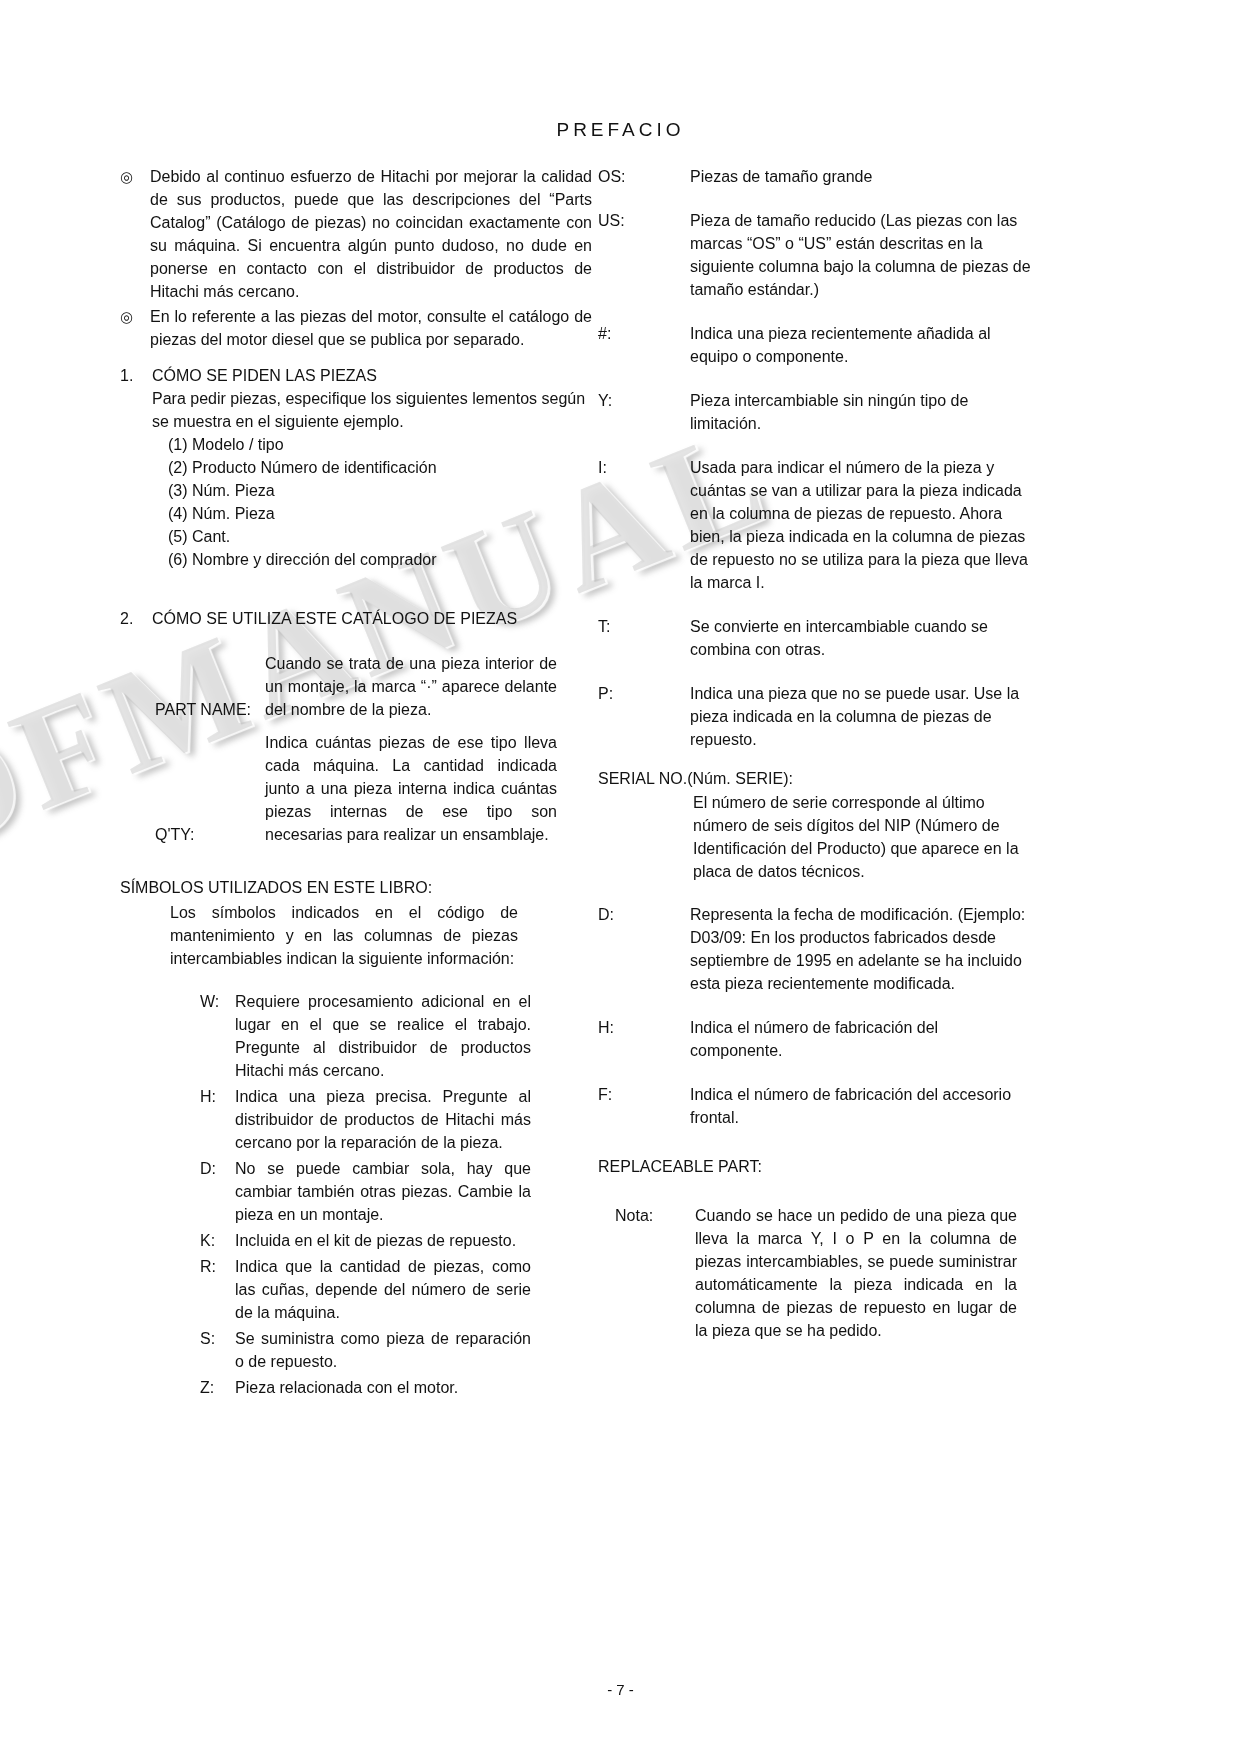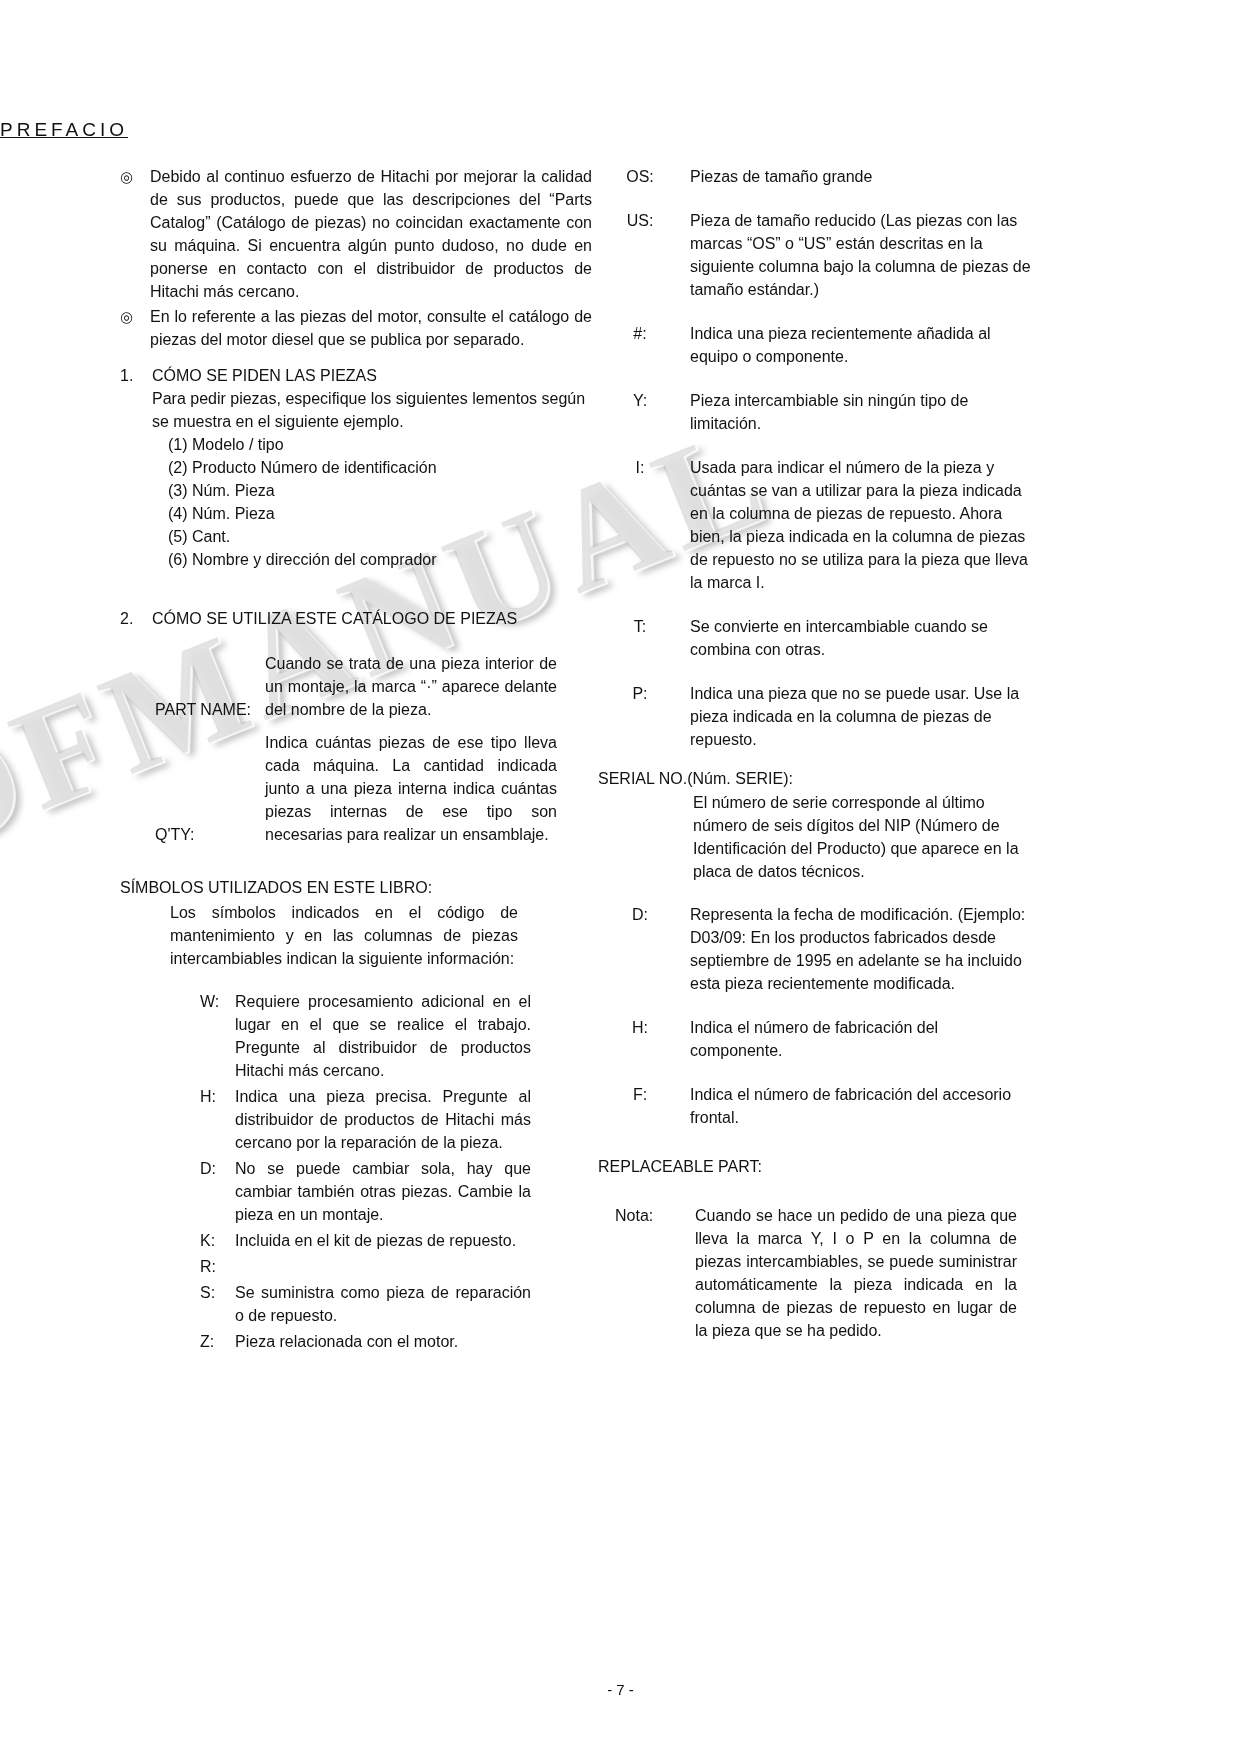--- a/index.html
+++ b/index.html
@@ -7,22 +7,22 @@
         font-family:"Liberation Sans","DejaVu Sans",sans-serif;
         font-size:16px;line-height:23px;color:#121212;overflow:hidden;}
   .watermark{position:absolute;left:-90px;top:800px;
         transform:rotate(-22deg);transform-origin:0 50%;
         font-family:"Liberation Serif","DejaVu Serif",serif;font-weight:700;
         font-size:145px;letter-spacing:8px;white-space:nowrap;
         color:rgba(187,187,187,0.38);
         text-shadow:2px 2px 1px rgba(255,255,255,0.85),5px 6px 6px rgba(120,120,120,0.45);
         z-index:0;pointer-events:none;}
   .content{position:relative;z-index:1;}
-  .title{position:absolute;left:0;right:0;top:118px;text-align:left;
-        font-size:19px;letter-spacing:4px;font-weight:400;margin:0;text-decoration:underline;}
+  .title{position:absolute;left:0;right:0;top:118px;text-align:center;
+        font-size:19px;letter-spacing:4px;font-weight:400;margin:0;}
   .col-left{position:absolute;left:120px;top:165px;width:472px;}
   .col-right{position:absolute;left:598px;top:165px;width:437px;}
   .bullet-row{display:flex;}
   .bullet-row + .bullet-row{margin-top:2px;}
   .bullet-marker{flex:0 0 30px;font-size:15px;}
   .btext{flex:1;text-align:justify;}
   .section{margin-top:13px;}
   .sec2{margin-top:36px;}
   .sec-head{display:flex;}
   .sec-num{flex:0 0 32px;}
@@ -34,21 +34,21 @@
   .def2 .term{flex:0 0 110px;}
   .def2 .dtext{width:292px;text-align:justify;}
   .sym-heading{margin-top:30px;}
   .sym-intro{margin-left:50px;width:348px;margin-top:2px;text-align:justify;}
   .sym-def{display:flex;margin-left:80px;margin-top:3px;}
   .sym-def.first{margin-top:20px;}
   .sym-def .term{flex:0 0 35px;}
   .sym-def .dtext{width:296px;text-align:justify;}
   .mark-row{display:flex;}
   .mark-row + .mark-row{margin-top:21px;}
-  .mark-term{flex:0 0 92px;text-align:center;padding-right:8px;box-sizing:border-box;}
+  .mark-term{flex:0 0 92px;text-align:left;padding-right:8px;box-sizing:border-box;}
   .mark-text{width:345px;}
   .serial-block{margin-top:16px;}
   .serial-para{margin-left:95px;width:350px;margin-top:1px;}
   .serial-defs{margin-top:20px;}
   .replaceable{margin-top:26px;}
   .repl-text{margin-left:27px;width:400px;}
   .nota{display:flex;margin-top:26px;}
   .nota-term{flex:0 0 97px;padding-left:17px;box-sizing:border-box;}
   .nota-text{width:322px;text-align:justify;}
   .footer{position:absolute;left:0;right:0;top:1678px;text-align:center;font-size:15px;}
@@ -120,20 +120,21 @@
       <div class="sym-def">
         <span class="term">D:</span>
         <div class="dtext">No se puede cambiar sola, hay que cambiar también otras piezas. Cambie la pieza en un montaje.</div>
       </div>
       <div class="sym-def">
         <span class="term">K:</span>
         <div class="dtext">Incluida en el kit de piezas de repuesto.</div>
       </div>
       <div class="sym-def">
         <span class="term">R:</span>
+        <div class="dtext">Indica que la cantidad de piezas, como las cuñas, depende del número de serie de la máquina.</div>
       </div>
       <div class="sym-def">
         <span class="term">S:</span>
         <div class="dtext">Se suministra como pieza de reparación o de repuesto.</div>
       </div>
       <div class="sym-def">
         <span class="term">Z:</span>
         <div class="dtext">Pieza relacionada con el motor.</div>
       </div>
 

